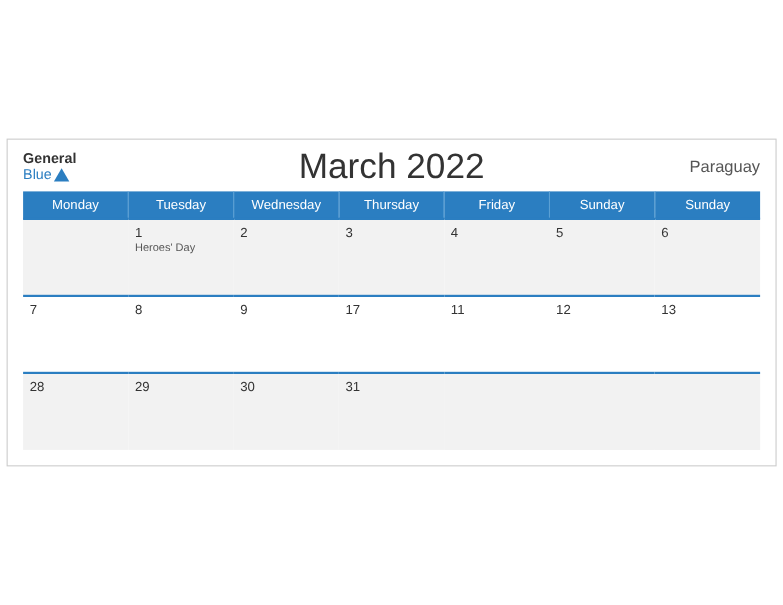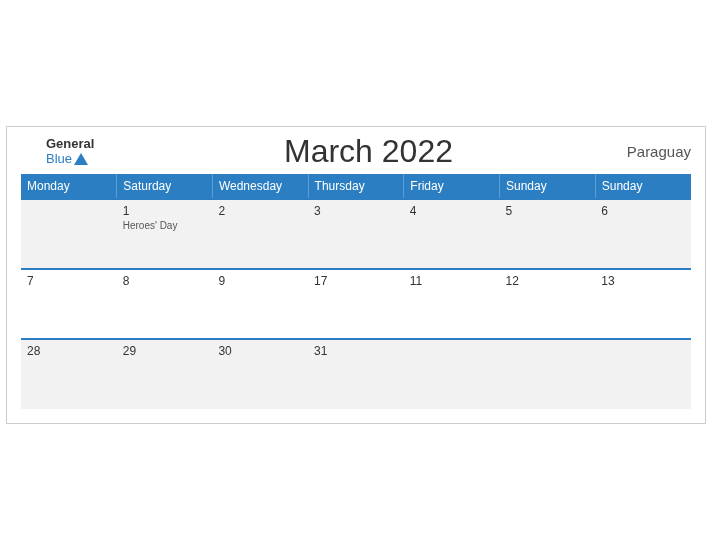--- a/index.html
+++ b/index.html
@@ -17,21 +17,20 @@
       background: #fff;
       border: 1px solid #ccc;
       padding: 10px 14px 14px;
     }
     .calendar-header {
       display: flex;
       align-items: center;
       justify-content: space-between;
       margin-bottom: 8px;
       position: relative;
-      margin-left: 25px;
     }
     .logo {
       display: flex;
       flex-direction: column;
       line-height: 1.1;
     }
     .logo-general {
       font-size: 13px;
       font-weight: bold;
       color: #333;
@@ -69,21 +68,21 @@
       width: 100%;
       border-collapse: collapse;
     }
     .calendar-table thead tr {
       background-color: #2b7ec1;
     }
     .calendar-table thead th {
       color: #fff;
       font-size: 12px;
       font-weight: normal;
-      text-align: left;
+      text-align: center;
       padding: 5px 6px;
       border-right: 1px solid #5ba0d4;
     }
     .calendar-table thead th:last-child {
       border-right: none;
     }
     .calendar-table tbody tr {
       background-color: #f2f2f2;
       height: 70px;
       vertical-align: top;
@@ -128,21 +127,21 @@
       </span>
     </div>
     <h1 class="calendar-title">March 2022</h1>
     <span class="country-label">Paraguay</span>
   </div>
 
   <table class="calendar-table">
     <thead>
       <tr>
       <th>Monday</th>
-          <th>Saturday</th>
+          <th>Tuesday</th>
           <th>Wednesday</th>
           <th>Thursday</th>
           <th>Friday</th>
           <th>Sunday</th>
           <th>Sunday</th>
         </tr>
     </thead>
     <tbody>
     <tr>
           <td class="empty-cell"></td>

